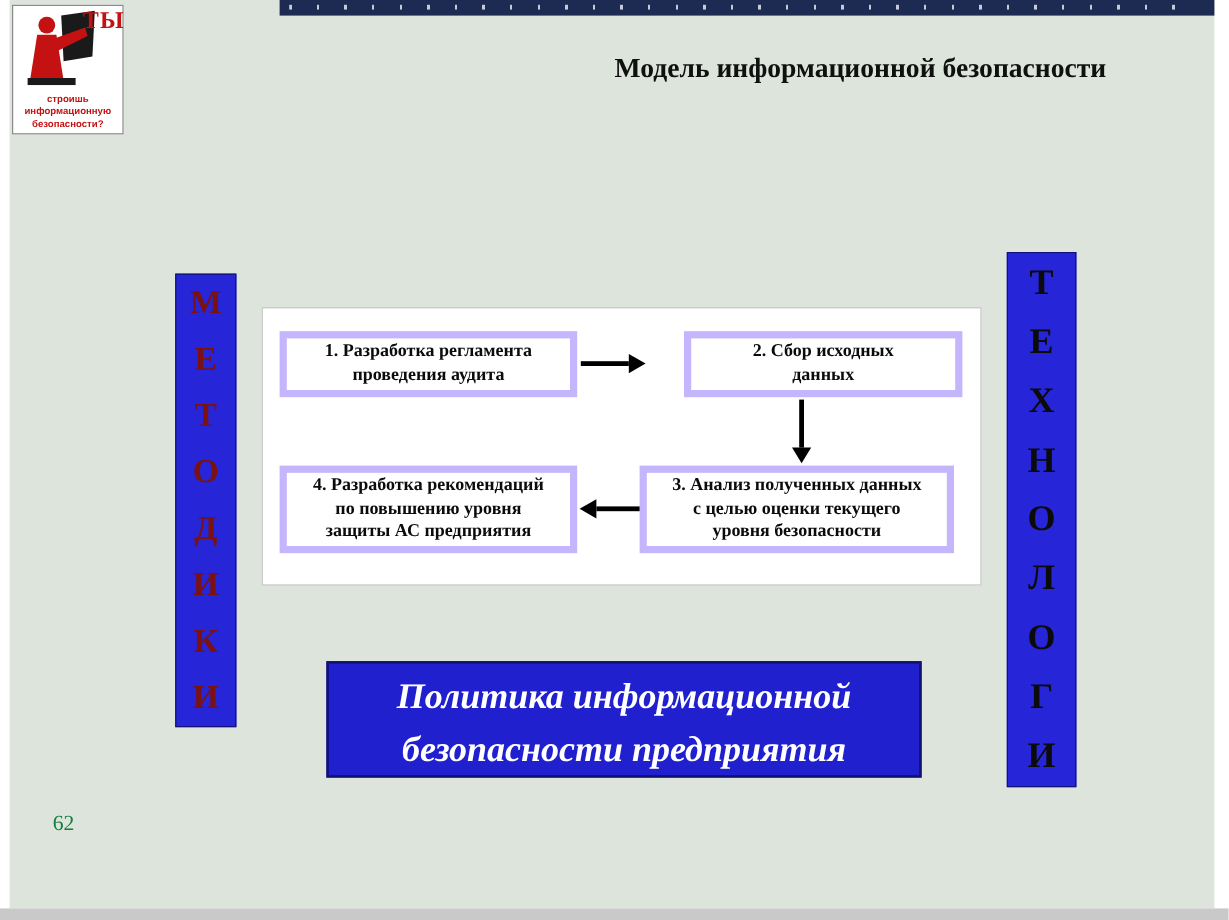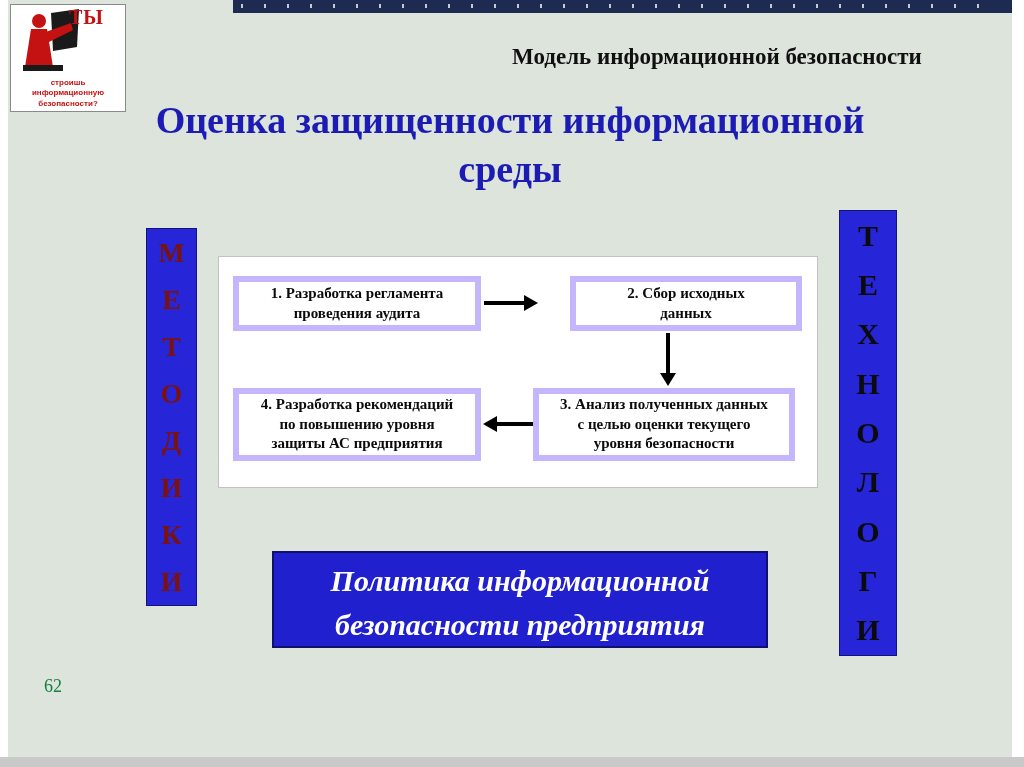--- a/index.html
+++ b/index.html
@@ -8,21 +8,21 @@
   #canvas { position:relative; width:1024px; height:767px; overflow:hidden; background:#ffffff; }
   .abs { position:absolute; }
 
   .slide-bg { left:8px; top:0; width:1004px; height:757px; background:#dce4dc; }
 
   .titlebar { left:233px; top:0; width:779px; height:13px; background:#1d2b52; }
   .titlebar .ticks { position:absolute; left:8px; top:4px; width:96%; height:4px;
     background:repeating-linear-gradient(90deg, rgba(255,255,255,.75) 0 2px, transparent 2px 23px); }
 
   
-  .poster { left:10px; top:4px; width:116px; height:108px; background:#ffffff; border:1px solid #8a8a8a; }
+  .poster { left:10px; top:4px; width:93px; height:108px; background:#ffffff; border:1px solid #8a8a8a; }
   .poster-ty { position:absolute; top:1px; left:58px; color:#c41111; font-weight:bold; font-size:20px; letter-spacing:1px; }
   .poster-figure { position:absolute; left:2px; top:2px; width:70px; height:64px; }
   .poster-caption { position:absolute; left:0; bottom:2px; width:100%; text-align:center;
      color:#c41111; font-weight:bold; font-size:8px; line-height:1.3; font-family:"Liberation Sans",sans-serif; }
   .poster-caption span { display:block; }
 
   .header { left:437px; top:44px; width:560px; text-align:center; font-size:23px; font-weight:bold; color:#101010; }
 
   .title { left:60px; top:96px; width:900px; text-align:center; font-size:38px; font-weight:bold;
            color:#1c1cb4; line-height:1.3; white-space:pre-line; }
@@ -87,22 +87,20 @@
     <span class="poster-ty">ТЫ</span>
     <div class="poster-caption">
       <span>строишь</span>
       <span>информационную</span>
       <span>безопасности?</span>
     </div>
   </div>
 
   <div class="abs header">Модель информационной безопасности</div>
 
-  <div class="abs title">Оценка защищенности информационной
-среды</div>
 
   <div class="abs vbar left">
     <span class="vletter">М</span>
     <span class="vletter">Е</span>
     <span class="vletter">Т</span>
     <span class="vletter">О</span>
     <span class="vletter">Д</span>
     <span class="vletter">И</span>
     <span class="vletter">К</span>
     <span class="vletter">И</span>

